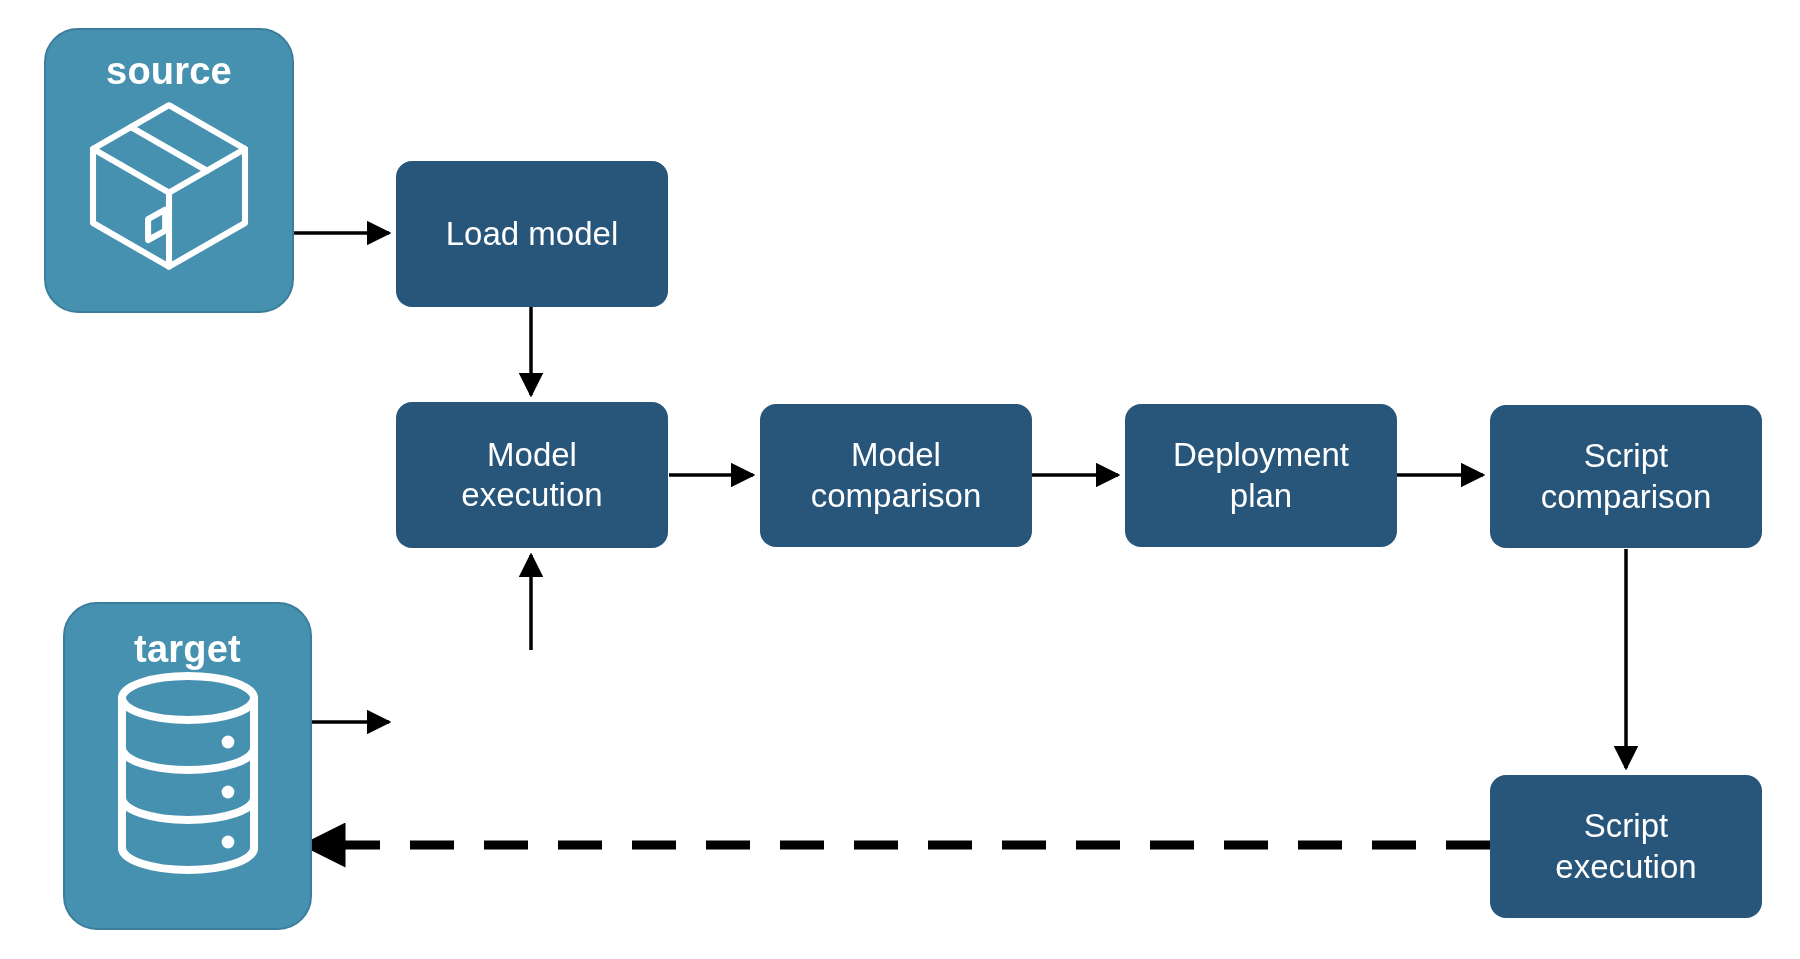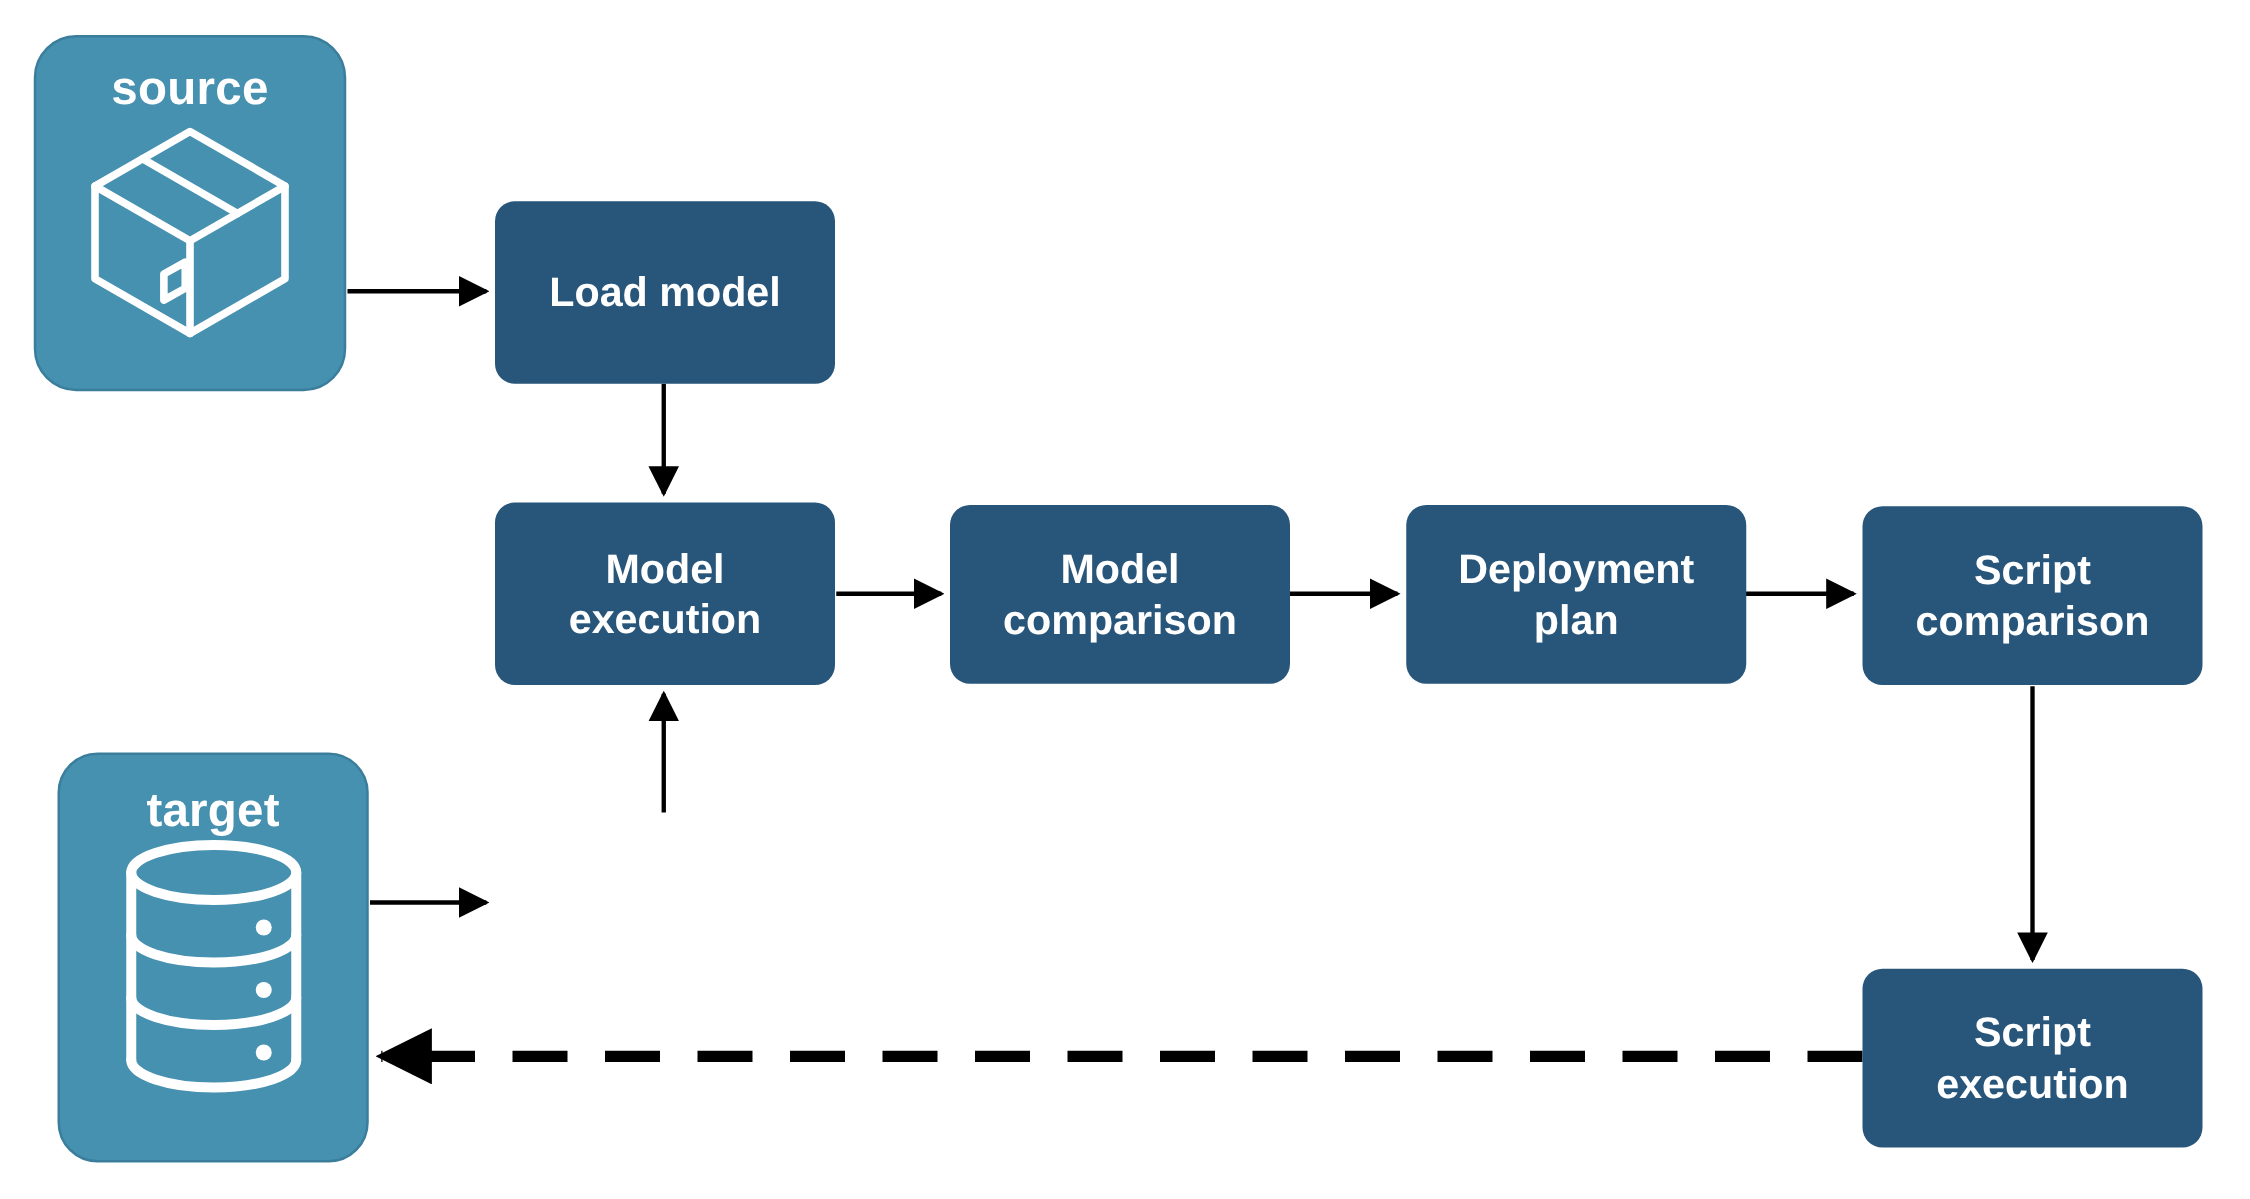--- a/index.html
+++ b/index.html
@@ -21,20 +21,21 @@
   }
   .endpoint-node {
     position: absolute;
     background: #4690b0;
     border: 2px solid #3a7e9c;
     border-radius: 34px;
     box-sizing: border-box;
     display: flex;
     flex-direction: column;
     align-items: center;
+    margin-left: 17px;
   }
   .endpoint-label {
     color: #ffffff;
     font-weight: bold;
     font-size: 38px;
     letter-spacing: 0.2px;
     line-height: 1;
     text-align: center;
     user-select: none;
   }
@@ -48,21 +49,21 @@
     box-sizing: border-box;
     display: flex;
     align-items: center;
     justify-content: center;
     text-align: center;
   }
   .process-label {
     color: #ffffff;
     font-size: 33px;
     line-height: 1.22;
-    font-weight: 700;
+    font-weight: 400;
     padding: 0 10px;
     user-select: none;
   }
   svg.edges {
     position: absolute;
     left: 0;
     top: 0;
     width: 1800px;
     height: 959px;
     pointer-events: none;
@@ -109,21 +110,21 @@
       <svg width="190" height="190" viewBox="0 0 100 100" fill="none" stroke="#ffffff" stroke-width="3.2" stroke-linejoin="round" stroke-linecap="round">
         <path d="M50 8 L90 31 L90 70 L50 93 L10 70 L10 31 Z"></path>
         <path d="M10 31 L50 54 L90 31"></path>
         <path d="M50 54 L50 93"></path>
         <path d="M30 19.5 L70 42.5"></path>
         <path d="M39 68 L48 63 L48 74 L39 79 Z"></path>
       </svg>
     </span>
   </div>
 
-  <div class="endpoint-node" style="left:46px; top:602px; width:249px; height:328px; padding-top:26px;border-radius:32px;">
+  <div class="endpoint-node" style="left:46px; top:602px; width:249px; height:328px; padding-top:26px;">
     <div class="endpoint-label">target</div>
     <span class="endpoint-icon">
       <svg width="172" height="210" viewBox="0 0 86 105" fill="none" stroke="#ffffff" stroke-width="4" stroke-linejoin="round" stroke-linecap="round">
         <ellipse cx="43" cy="15" rx="33" ry="11"></ellipse>
         <path d="M10 15 L10 90"></path>
         <path d="M76 15 L76 90"></path>
         <path d="M10 90 a33 11 0 0 0 66 0"></path>
         <path d="M10 40 a33 11 0 0 0 66 0"></path>
         <path d="M10 65 a33 11 0 0 0 66 0"></path>
         <circle cx="63" cy="37" r="3.2" fill="#ffffff" stroke="none"></circle>

